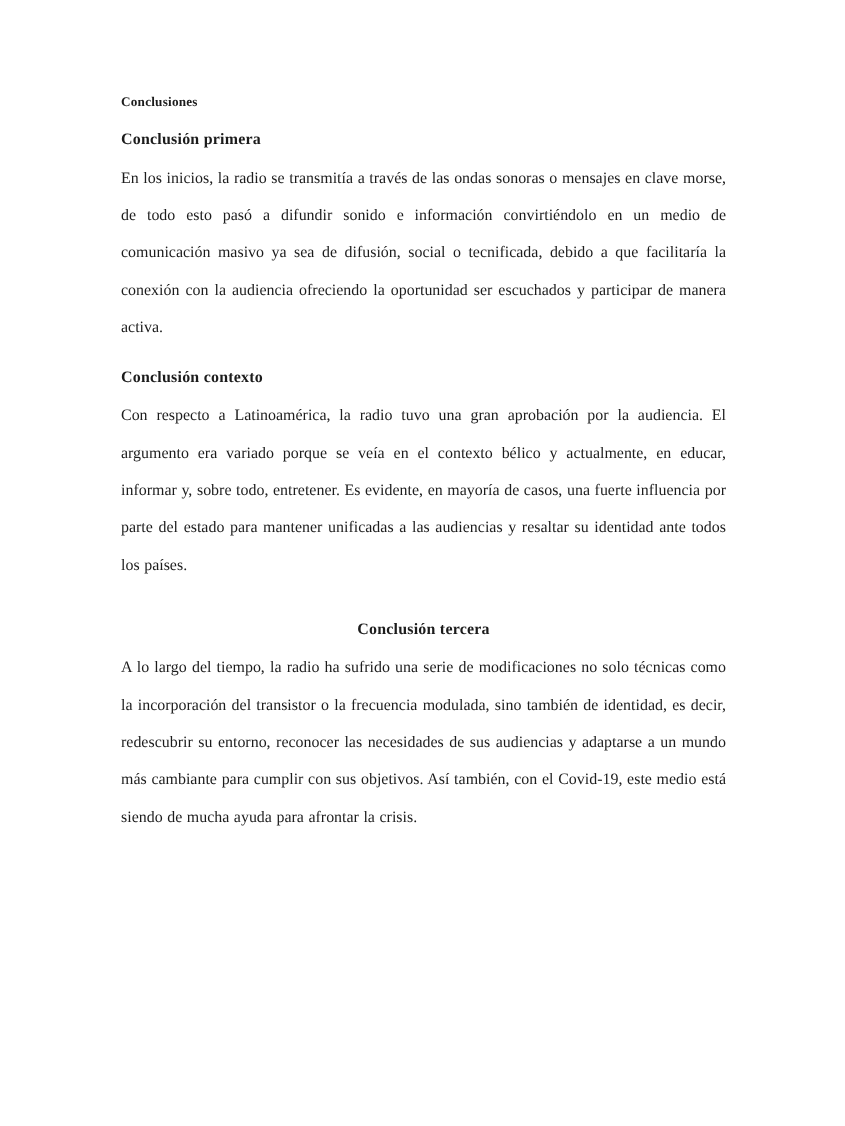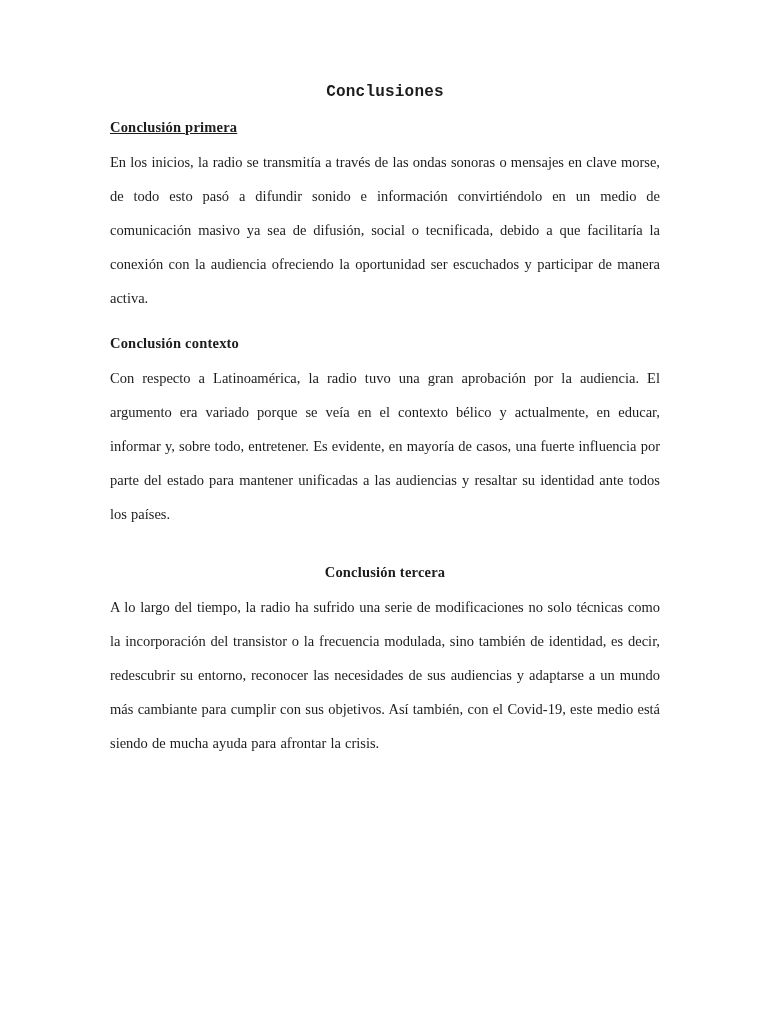--- a/index.html
+++ b/index.html
@@ -15,41 +15,38 @@
     color: #1c1c1c;
   }
   .page {
     box-sizing: border-box;
     width: 768px;
     height: 1024px;
     background: #ffffff;
     padding: 80px 108px 0 110px;
   }
   .doc-title {
-    font-size: 16px;
+    font-size: 12px;
     font-weight: bold;
-    text-align: center;
     margin: 0 0 10px 0;
     line-height: 25px;
     letter-spacing: 0.2px;
-    font-family: Liberation Mono, monospace;
   }
   .doc-section {
     margin: 0;
   }
   .section-heading {
     font-size: 14.5px;
     font-weight: bold;
     margin: 16px 0 5px 0;
     line-height: 25px;
     letter-spacing: 0.2px;
   }
   .doc-section.first .section-heading {
     margin-top: 9px;
-    text-decoration: underline;
   }
   .doc-section.extra-gap .section-heading {
     margin-top: 29px;
     text-align: center;
   }
   .section-body {
     font-size: 14.5px;
     line-height: 34px;
     text-align: justify;
     text-justify: inter-word;

